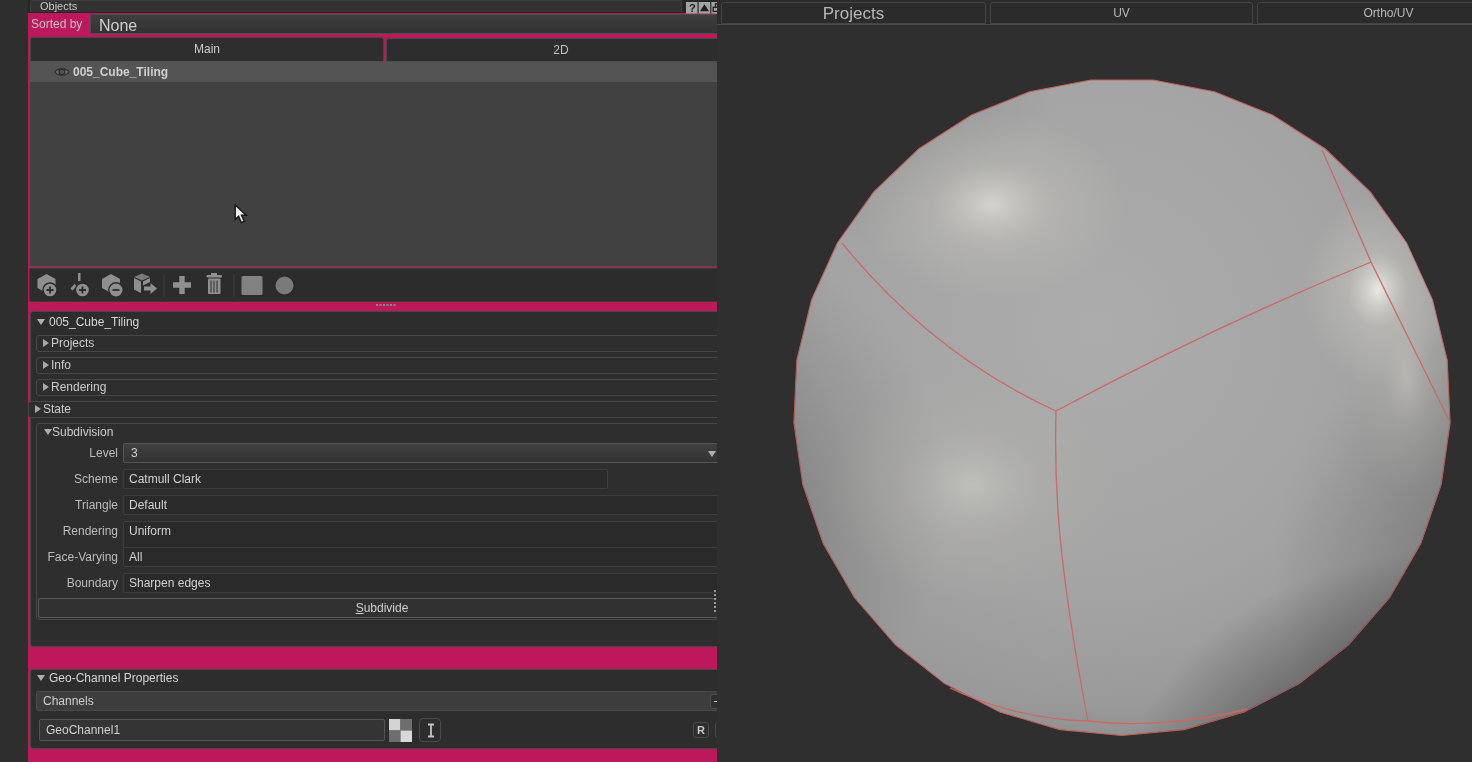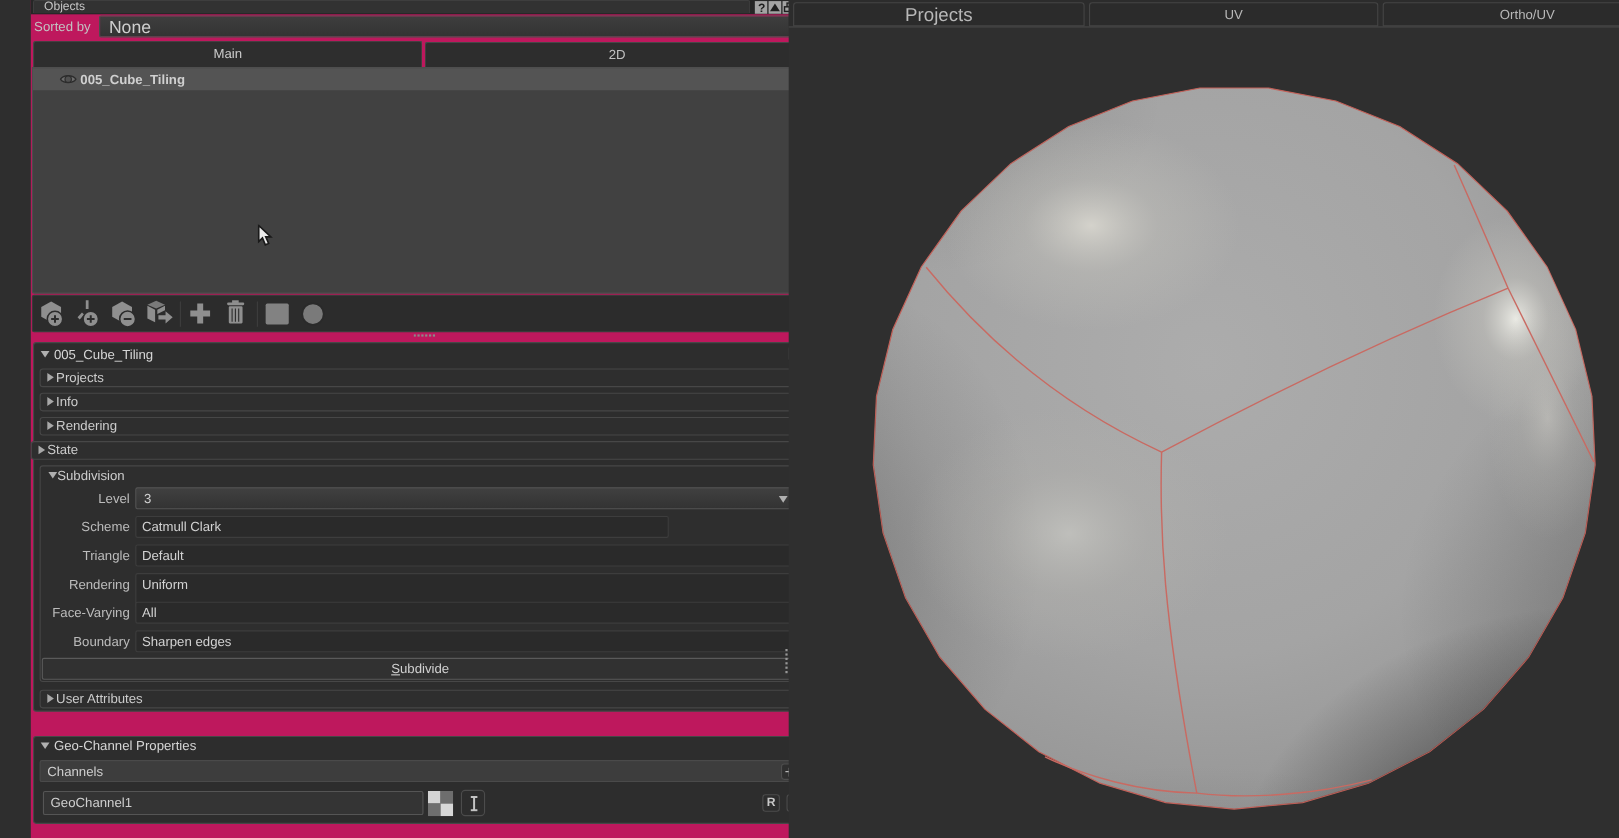--- a/index.html
+++ b/index.html
@@ -160,24 +160,20 @@
     <span class="flabel" style="top:524px;">Rendering</span>
     <div class="field" style="left:95px;top:521px;width:603px;height:32px;">Uniform</div>
     <span class="flabel" style="top:550px;">Face-Varying</span>
     <div class="field" style="left:95px;top:547px;width:603px;height:20px;">All</div>
     <span class="flabel" style="top:576px;">Boundary</span>
     <div class="field" style="left:95px;top:573px;width:603px;height:20px;">Sharpen edges</div>
     <div class="abs" style="left:10px;top:598px;width:688px;height:20px;background:#313131;
       border:1px solid #5a5a5a;border-radius:2px;text-align:center;color:#d0d0d0;font-size:12px;
       line-height:18px;"><span style="text-decoration:underline;">S</span>ubdivide</div>
 
-    <div class="hdrbox" style="left:8px;top:627px;width:693px;height:17px;">
-      <span class="tri-r" style="position:absolute;left:6px;top:3px;"></span>
-      <span style="position:absolute;left:14px;top:0px;color:#cccccc;font-size:12px;">User Attributes</span>
-    </div>
 
     <div class="hdrbox" style="left:2px;top:669px;width:706px;height:80px;background:#2d2d2d;">
       <span class="tri-d" style="position:absolute;left:6px;top:5px;"></span>
       <span style="position:absolute;left:18px;top:1px;color:#d6d6d6;font-size:12px;">Geo-Channel Properties</span>
 
       <div style="position:absolute;left:5px;top:21px;width:694px;height:20px;background:#3d3d3d;
         border:1px solid #4a4a4a;border-radius:2px;">
         <span style="position:absolute;left:6px;top:2px;color:#cfcfcf;font-size:12px;">Channels</span>
         <div style="position:absolute;right:4px;top:2px;width:15px;height:15px;background:#2f2f2f;
           border:1px solid #4e4e4e;border-radius:3px;">

